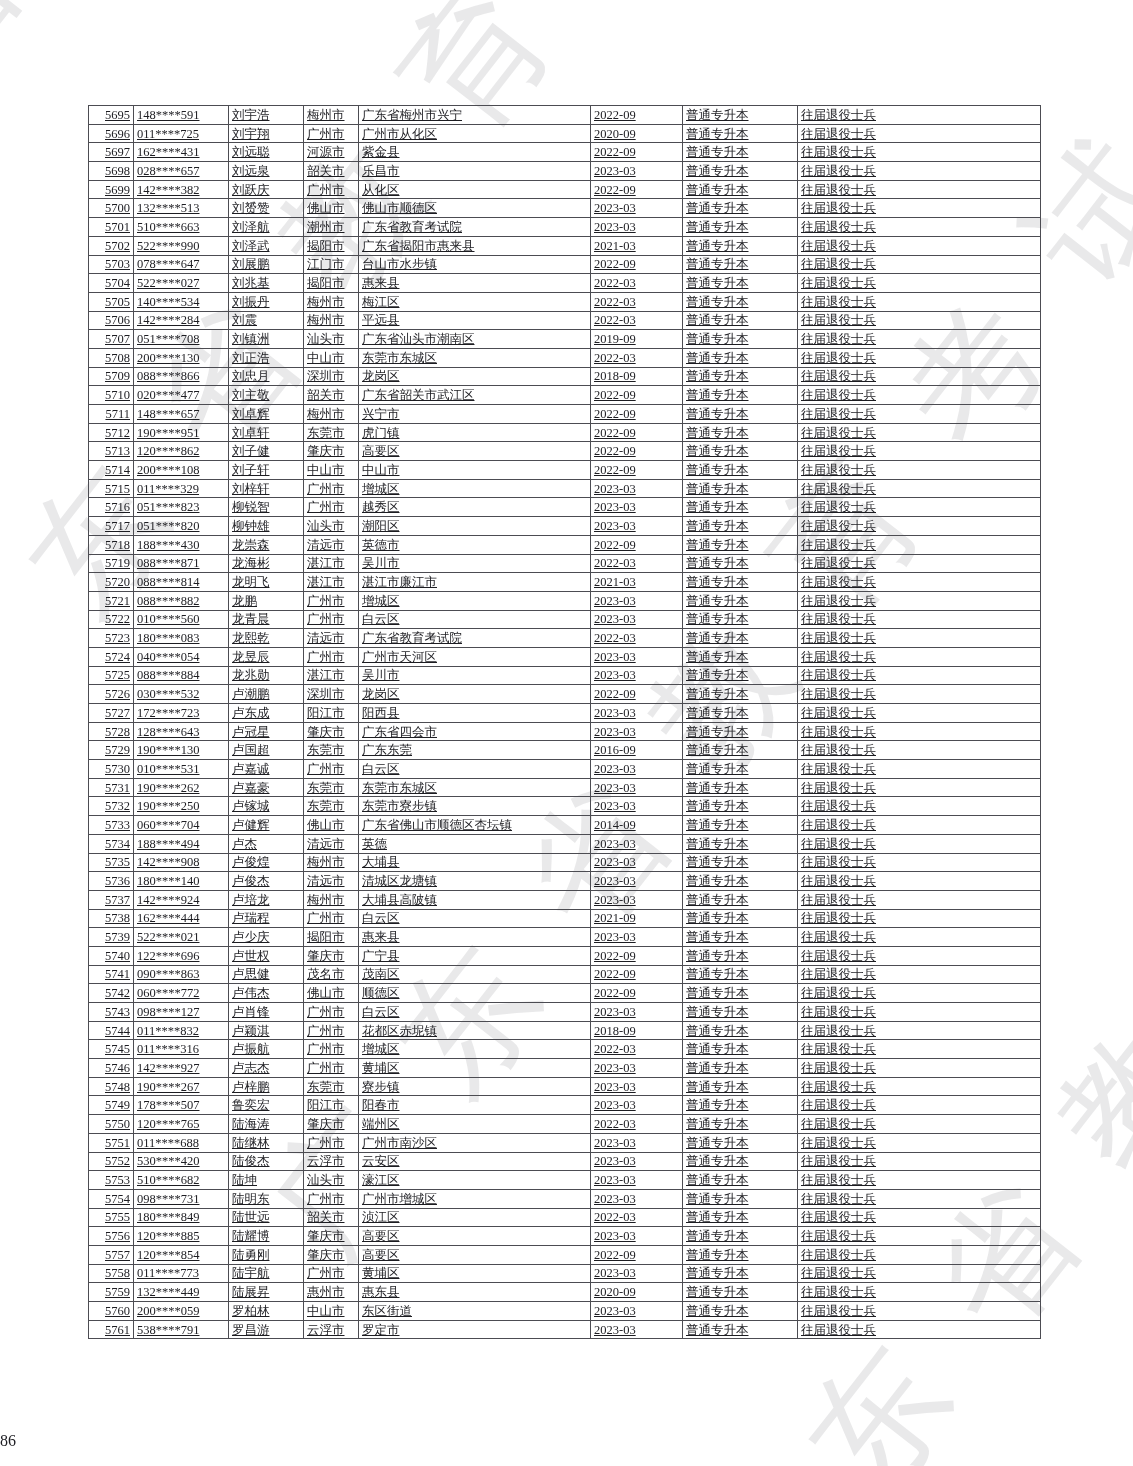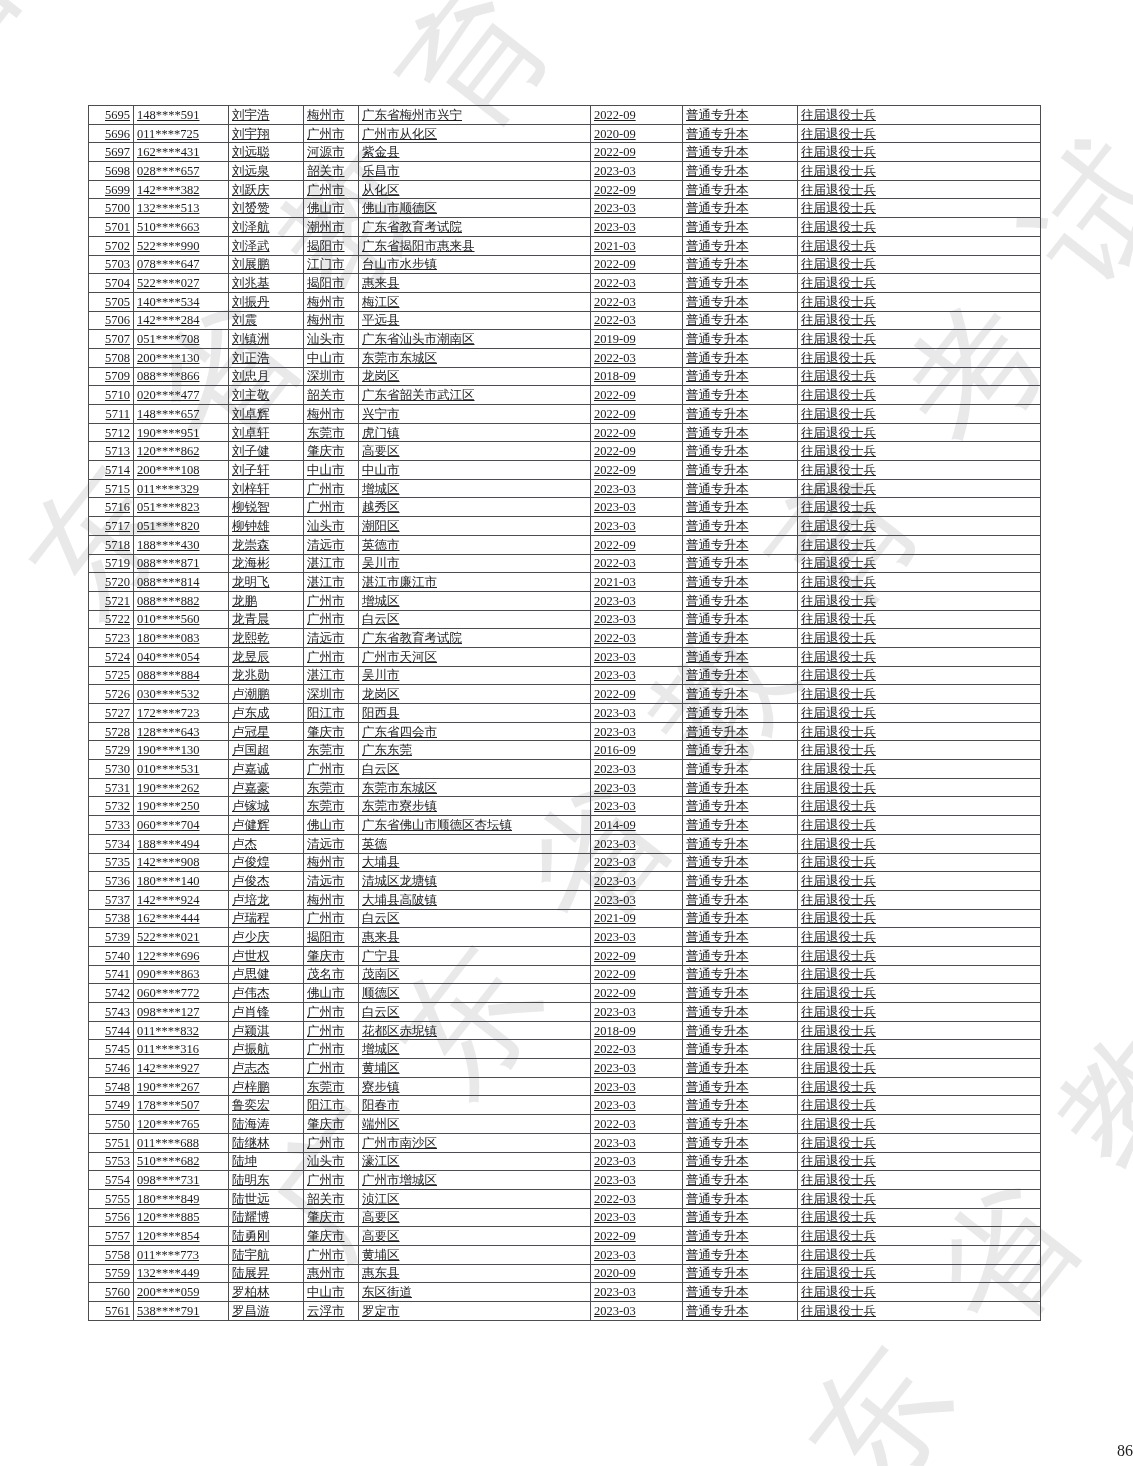--- a/index.html
+++ b/index.html
@@ -57,23 +57,22 @@
   .roster-table td.c3,
   .roster-table td.c4,
   .roster-table td.c5,
   .roster-table td.c6,
   .roster-table td.c7 { text-align: left; }
   .page-footer {
     position: absolute;
     left: 0;
     right: 0;
     top: 1432px;
-    text-align: right;
+    text-align: left;
     z-index: 1;
-    margin-top: 10px;
   }
   .page-number {
     font-size: 16px;
     color: #1d1d22;
   }
 </style>
 </head>
 <body>
 
 <div class="watermark-layer">
@@ -649,20 +648,30 @@
         <td class="c0">5751</td>
         <td class="c1">011****688</td>
         <td class="c2">陆继林</td>
         <td class="c3">广州市</td>
         <td class="c4">广州市南沙区</td>
         <td class="c5">2023-03</td>
         <td class="c6">普通专升本</td>
         <td class="c7">往届退役士兵</td>
       </tr>
       <tr>
+        <td class="c0">5752</td>
+        <td class="c1">530****420</td>
+        <td class="c2">陆俊杰</td>
+        <td class="c3">云浮市</td>
+        <td class="c4">云安区</td>
+        <td class="c5">2023-03</td>
+        <td class="c6">普通专升本</td>
+        <td class="c7">往届退役士兵</td>
+      </tr>
+      <tr>
         <td class="c0">5753</td>
         <td class="c1">510****682</td>
         <td class="c2">陆坤</td>
         <td class="c3">汕头市</td>
         <td class="c4">濠江区</td>
         <td class="c5">2023-03</td>
         <td class="c6">普通专升本</td>
         <td class="c7">往届退役士兵</td>
       </tr>
       <tr>

